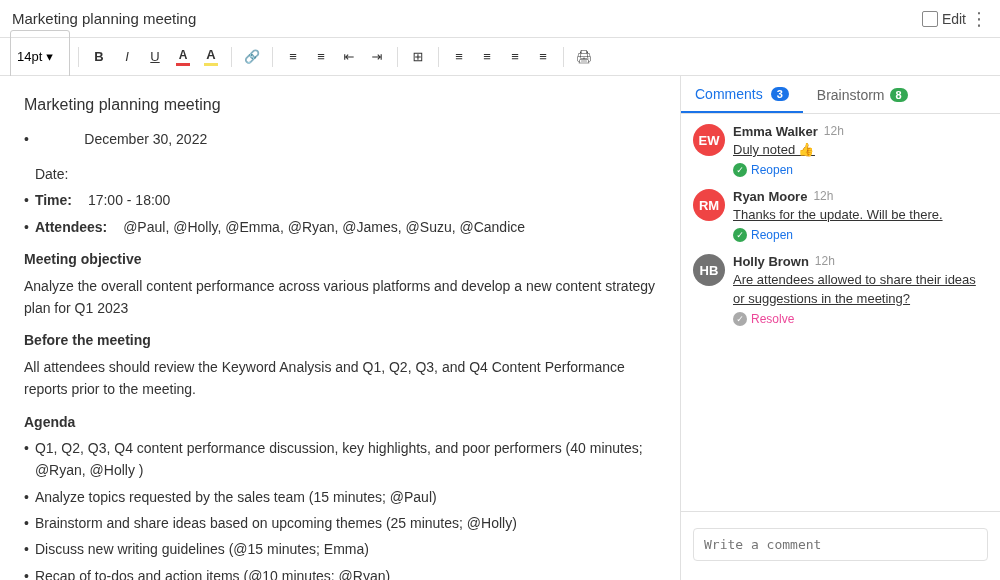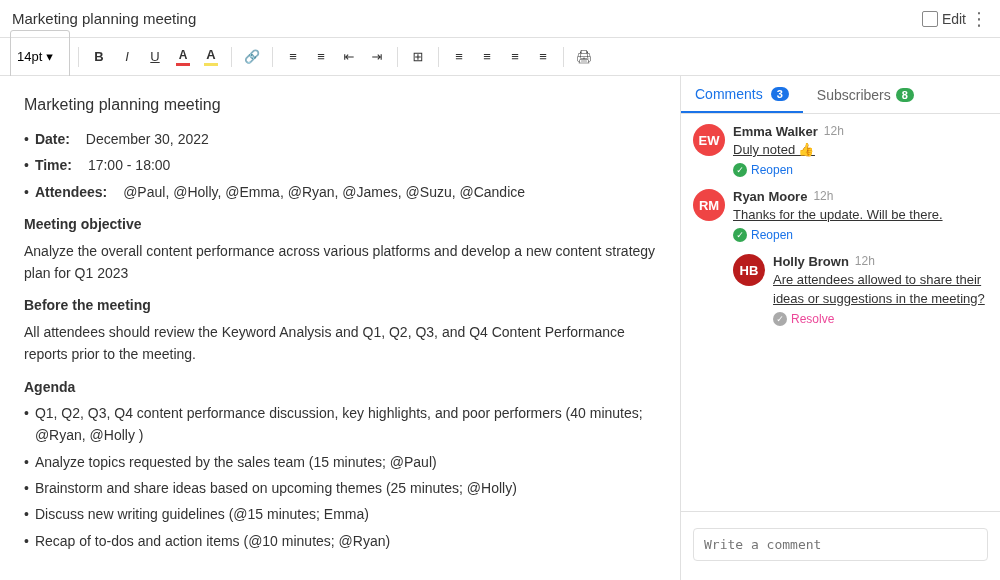--- a/index.html
+++ b/index.html
@@ -49,21 +49,21 @@
     .tab-badge { background: #1a73e8; color: #fff; border-radius: 9px; font-size: 11px; padding: 1px 6px; font-weight: bold; }
     .tab-badge.green { background: #34a853; }
 
     
     .comments-list { flex: 1; overflow-y: auto; padding: 10px 12px; display: flex; flex-direction: column; gap: 12px; }
 
     .comment-item { display: flex; gap: 8px; }
     .avatar { width: 32px; height: 32px; border-radius: 50%; flex-shrink: 0; display: flex; align-items: center; justify-content: center; font-size: 13px; font-weight: bold; color: #fff; }
     .avatar-emma { background: #ef4444; }
     .avatar-ryan { background: #ef4444; }
-    .avatar-holly { background: #b91c1c; margin-left: 40px; }
+    .avatar-holly { background: #737373; }
 
     .comment-content { flex: 1; }
     .comment-header { display: flex; align-items: flex-start; gap: 6px; margin-bottom: 2px; }
     .comment-author { font-weight: bold; font-size: 13px; color: #333; }
     .comment-time { font-size: 12px; color: #999; }
     .comment-text { font-size: 13px; color: #333; line-height: 1.4; margin-bottom: 4px; text-decoration: underline; }
     .comment-action { display: flex; align-items: center; gap: 4px; font-size: 12px; }
     .reopen-link { color: #1a73e8; cursor: pointer; text-decoration: none; }
     .resolve-link { color: #ec4899; cursor: pointer; }
     .check-circle { width: 14px; height: 14px; border-radius: 50%; background: #34a853; display: inline-flex; align-items: center; justify-content: center; color: white; font-size: 9px; }
@@ -119,21 +119,21 @@
   <div class="toolbar-sep"></div>
   <button class="toolbar-btn">🖨</button>
 </div>
 
 <div class="main">
 
   <div class="doc-area">
     <div class="doc-title">Marketing planning meeting</div>
     <div class="doc-body">
       <ul>
-        <li><span style="font-weight:bold;">Date:</span>&nbsp;<span>December 30, 2022</span></li>
+        <li><span style="font-weight:normal;margin-top:35px;">Date:</span>&nbsp;<span>December 30, 2022</span></li>
         <li><span style="font-weight:bold;">Time:</span>&nbsp;<span>17:00 - 18:00</span></li>
         <li><span style="font-weight:bold;">Attendees:</span>&nbsp;<span>@Paul, @Holly, @Emma, @Ryan, @James, @Suzu, @Candice</span></li>
       </ul>
       <div class="section-heading">Meeting objective</div>
       <div class="para">Analyze the overall content performance across various platforms and develop a new content strategy plan for Q1 2023</div>
       <div class="section-heading">Before the meeting</div>
       <div class="para">All attendees should review the Keyword Analysis and Q1, Q2, Q3, and Q4 Content Performance reports prior to the meeting.</div>
       <div class="section-heading">Agenda</div>
       <ul id="agenda-list">
           <li>Q1, Q2, Q3, Q4 content performance discussion, key highlights, and poor performers (40 minutes; @Ryan, @Holly )</li>
@@ -145,21 +145,21 @@
     </div>
   </div>
 
   <div class="right-panel">
     <div class="tab-bar">
       <div class="tab active">
         <span>Comments</span>
         <span class="tab-badge">3</span>
       </div>
       <div class="tab">
-        <span>Subscribers</span>
+        <span>Brainstorm</span>
         <span class="tab-badge green">8</span>
       </div>
     </div>
 
     <div class="comments-list" id="comments-list">
         <div class="comment-item">
           <div class="avatar avatar-emma">EW</div>
           <div class="comment-content">
             <div class="comment-header">
               <span class="comment-author">Emma Walker</span>

